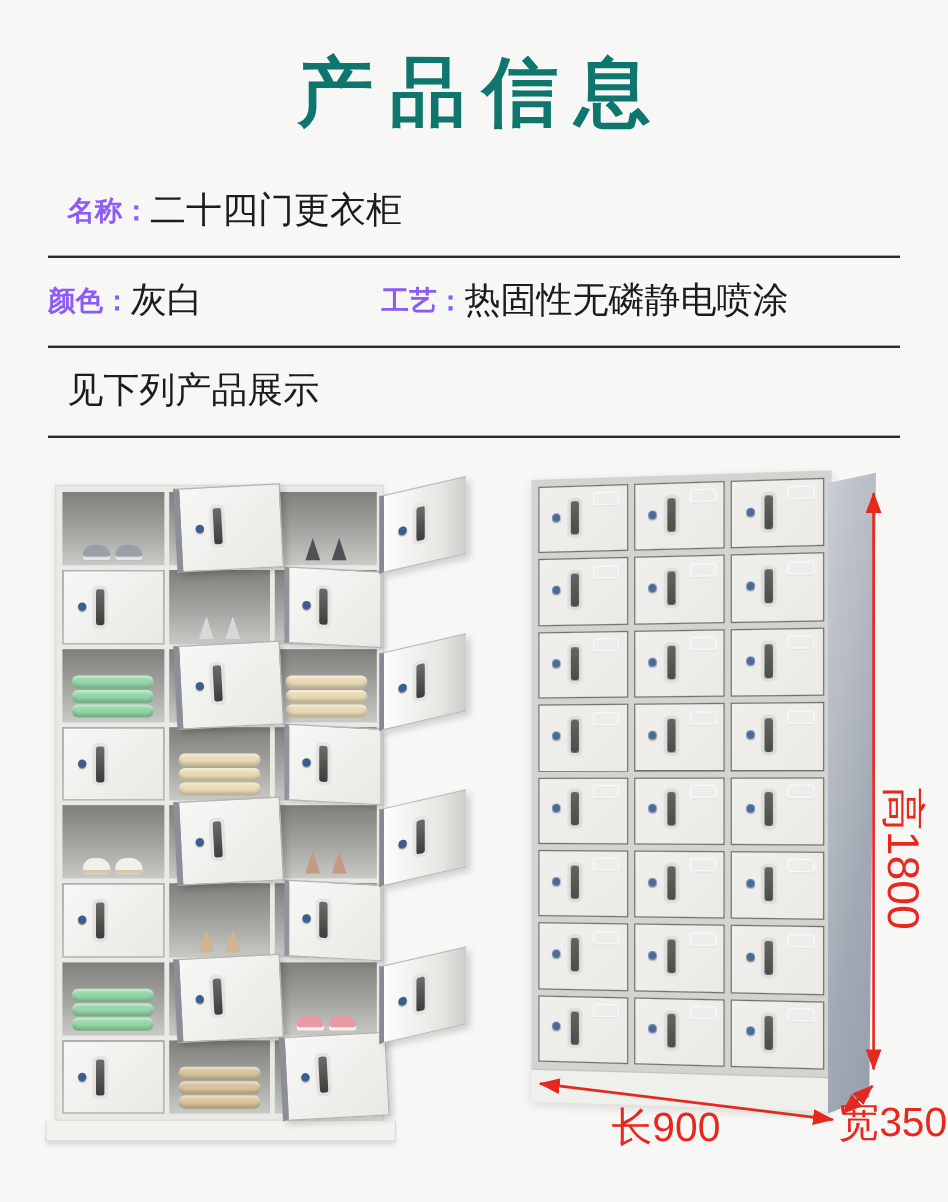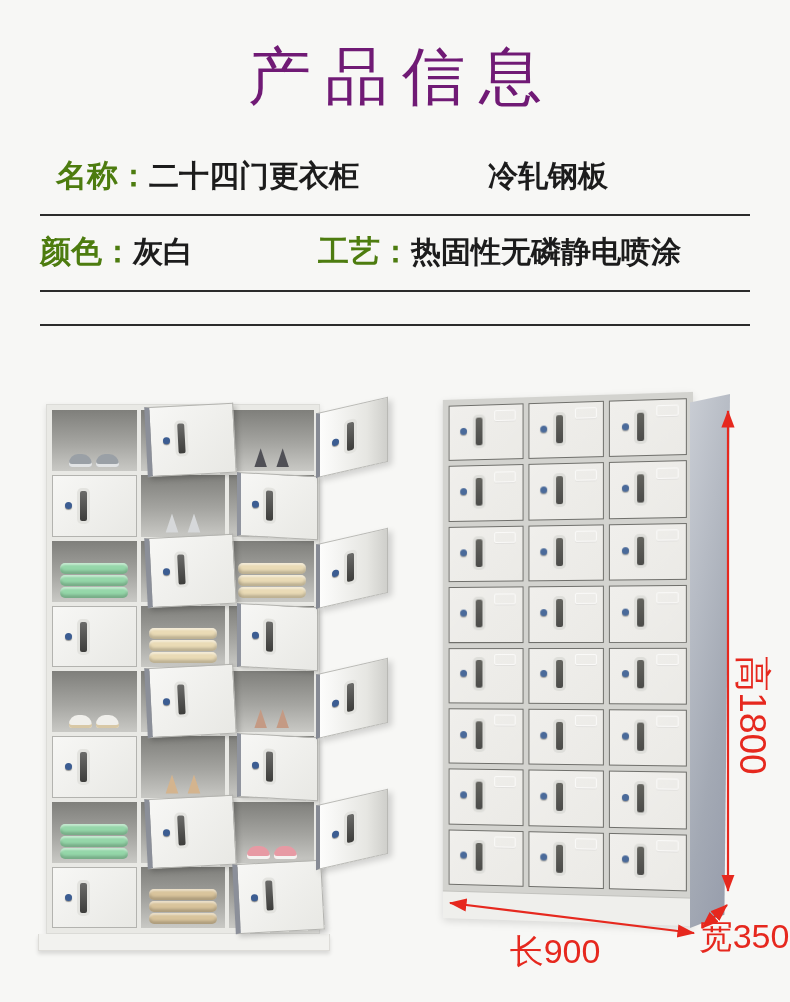--- a/index.html
+++ b/index.html
@@ -1,29 +1,29 @@
 <!DOCTYPE html>
 <html style="--page-bg: #f7f7f5; --dim-color: #e6281e; --cl-door: #ebeae6; --cl-frame: #d3d3cf; --cl-side: #a3a9b4; --cl-lock: #4a6a9a; --cl-handle: #4b4b49;"><head>
 <meta charset="utf-8">
 <style>
   * { margin:0; padding:0; box-sizing:border-box; }
   html,body { width:790px; height:1002px; overflow:hidden; }
   body { background:var(--page-bg,#f7f7f5); font-family:"Liberation Sans","DejaVu Sans",sans-serif; color:#111; position:relative; }
 
   
-  .title { text-align:center; padding-top:34px; font-size:63px; font-weight:400; letter-spacing:14px; text-indent:14px; color:#701a75; }
+  .title { text-align:center; padding-top:34px; font-size:63px; font-weight:700; letter-spacing:14px; text-indent:14px; color:#0f766e; }
 
   
   .specs { margin:20px 40px 0 40px; }
   .spec-row { display:flex; align-items:center; border-bottom:2px solid #2b2b2b; padding:15px 0 17px 0; }
   .spec-group { display:flex; align-items:center; }
   .spec-group.left { width:448px; padding-left:16px; }
   .spec-group.right { flex:1; }
-  .spec-label { font-size:31px; font-weight:800; color:#4d7c0f; white-space:nowrap; }
-  .spec-value { font-size:30px; font-weight:700; color:#1c1c1c; white-space:nowrap; }
+  .spec-label { font-size:23px; font-weight:800; color:#8b5cf6; white-space:nowrap; }
+  .spec-value { font-size:30px; font-weight:400; color:#1c1c1c; white-space:nowrap; }
 
   
   .showcase { position:absolute; left:0; top:390px; width:790px; height:612px; }
 
   
   .open-locker { position:absolute; left:38px; top:8px; width:370px; height:564px; }
   .ol-body { position:absolute; left:8px; top:6px; width:274px; height:530px; background:#e9e9e5; border:1px solid #dcdcd8; box-shadow:0 2px 6px rgba(0,0,0,.10); padding:5px; display:grid; grid-template-columns:repeat(3,1fr); grid-template-rows:repeat(8,1fr); gap:4px; }
   .ol-base { position:absolute; left:0; top:536px; width:292px; height:17px; background:#f2f2ef; border:1px solid #dddcd8; border-top:none; box-shadow:0 3px 4px rgba(0,0,0,.12); }
   .cell { position:relative; }
   .interior { position:absolute; inset:0; background:linear-gradient(180deg,#7f7f7b 0%,#a5a5a1 55%,#c9c9c5 100%); display:flex; align-items:flex-end; justify-content:center; padding-bottom:4px; overflow:hidden; }
@@ -56,50 +56,50 @@
   .c-handle { position:absolute; left:36%; top:22%; width:7px; height:28px; border-radius:2px; background:linear-gradient(180deg,#64645f,var(--cl-handle,#4b4b49)); box-shadow:0 0 0 3px #dededa; }
   .c-emboss { position:absolute; right:9%; top:10%; width:22px; height:11px; border:1px solid rgba(255,255,255,.95); border-radius:2px; box-shadow:0 1px 1px rgba(0,0,0,.07); opacity:.75; }
   .cl-side { position:absolute; left:250px; top:0; width:40px; height:534px; clip-path:polygon(0 1.6%,100% 0,86% 97.5%,0 100%); background:linear-gradient(100deg,#c9cdd4 0%,var(--cl-side,#a3a9b4) 65%,#969cab 100%); }
 
   
   .dims-svg { position:absolute; left:0; top:0; width:790px; height:612px; pointer-events:none; }
   .dim-line { stroke:var(--dim-color,#e6281e); stroke-width:2.2; }
   #ah path { fill:var(--dim-color,#e6281e); }
   .dim-label { position:absolute; color:var(--dim-color,#e6281e); font-size:34px; font-weight:400; text-align:center; line-height:40px; }
   .dim-height { left:552px; top:305px; width:400px; height:40px; transform:rotate(90deg); font-size:37px; }
-  .dim-length { left:495px; top:541px; width:120px; }
+  .dim-length { left:495px; top:530px; width:120px; }
   .dim-width  { left:694px; top:526px; width:100px; }
 </style>
 </head>
 <body>
 
 <div class="title">产品信息</div>
 
 <div class="specs">
   <div class="spec-row">
     <div class="spec-group left">
       <span class="spec-label">名称：</span>
       <span class="spec-value">二十四门更衣柜</span>
     </div>
     <div class="spec-group right">
-      <span class="spec-value">冷轧钢板</span>
     </div>
   </div>
   <div class="spec-row">
     <div class="spec-group right">
       <span class="spec-label">颜色：</span>
       <span class="spec-value">灰白</span>
     </div>
     <div class="spec-group left">
       <span class="spec-label">工艺：</span>
       <span class="spec-value">热固性无磷静电喷涂</span>
     </div>
   </div>
   <div class="spec-row">
     <div class="spec-group left">
+      <span class="spec-value">见下列产品展示</span>
     </div>
   </div>
 </div>
 
 <div class="showcase">
 
   <div class="open-locker">
     <div class="ol-body">
         <div class="cell">
           <div class="interior">

